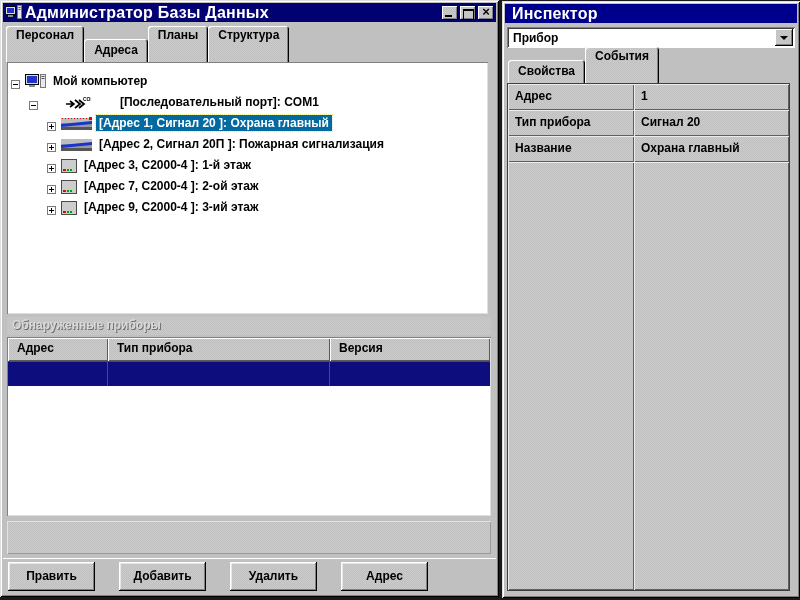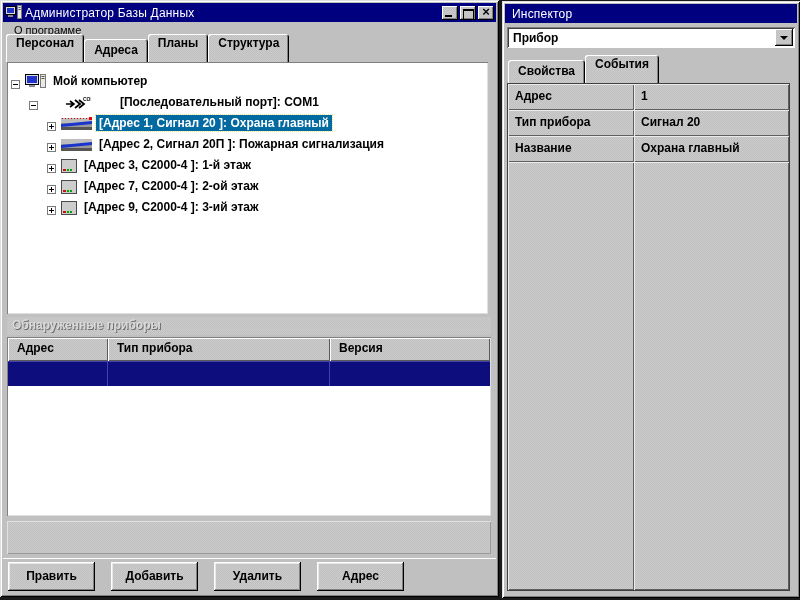--- a/index.html
+++ b/index.html
@@ -9,37 +9,37 @@
     background-size:2px 2px; }
   .dither-navy { background-image:conic-gradient(#00008e 25%,#000070 0 50%,#00008e 0 75%,#000070 0);
     background-size:2px 2px; }
   .win { position:absolute; background:#c0c0c0; padding:3px;
     box-shadow: inset 1px 1px 0 #dfdfdf, inset -1px -1px 0 #000,
                 inset 2px 2px 0 #fff, inset -2px -2px 0 #808080; }
   #main-win { left:0; top:0; width:499px; height:597px; display:flex; flex-direction:column; }
   #insp-win { left:502px; top:1px; width:298px; height:597px; display:flex; flex-direction:column; }
 
   .titlebar { height:19px; display:flex; align-items:center; padding:0 2px 0 2px; flex:none; }
-  .titlebar .ttl { color:#fff; font-weight:normal; font-size:12px; margin-left:3px;
+  .titlebar .ttl { color:#fff; font-weight:bold; font-size:16px; margin-left:3px;
     white-space:nowrap; letter-spacing:0.2px; }
   .tbtn { width:16px; height:14px; margin-left:2px; position:relative; flex:none;
     box-shadow: inset -1px -1px 0 #000, inset 1px 1px 0 #fff, inset -2px -2px 0 #808080; }
   .tbtn.min::before { content:""; position:absolute; left:3px; bottom:3px; width:7px; height:2px; background:#000; }
   .tbtn.max::before { content:""; position:absolute; left:3px; top:3px; width:9px; height:8px;
     border:1px solid #000; border-top-width:2px; }
   .tbtn.cls::before { content:"×"; position:absolute; left:0; right:0; top:-2px; text-align:center;
     font-weight:bold; font-size:13px; color:#000; }
   .spacer { flex:1; }
 
   .menubar { height:17px; font-size:11px; color:#000; padding:2px 0 0 7px; flex:none; }
   .menu-item { display:inline-block; padding:0 4px; }
 
   
   .tabstrip { display:flex; align-items:flex-end; height:23px; padding-left:3px; flex:none; position:relative; }
-  .tab { height:28px; margin-top:14px; padding:2px 10px 0 10px; font-size:12px; font-weight:bold;
+  .tab { height:36px; margin-top:14px; padding:2px 10px 0 10px; font-size:12px; font-weight:bold;
     border-radius:3px 3px 0 0; position:relative;
     box-shadow: inset 1px 1px 0 #fff, inset -1px 0 0 #000, inset 0 1px 0 #fff, inset -2px 0 0 #808080; }
   .tab.active { height:23px; margin-top:0; padding-top:4px; z-index:2;
     box-shadow: inset 1px 1px 0 #fff, inset -1px 0 0 #000, inset -2px 0 0 #808080; }
 
   
   .treebox { background:#fff; margin:0 8px 0 4px; height:252px; flex:none;
     box-shadow: inset 1px 1px 0 #808080, inset -1px -1px 0 #dfdfdf; padding:6px 2px 0 2px; overflow:hidden; }
   .trow { height:21px; display:flex; align-items:flex-end; font-size:12px; font-weight:bold; white-space:nowrap; }
   .ind0 { padding-left:2px; } .ind1 { padding-left:20px;gap:22px; } .ind2 { padding-left:38px; }
@@ -60,21 +60,21 @@
     box-shadow: inset 1px 1px 0 #fff, inset -1px -1px 0 #5a5a5a; }
   .gh.c1 { width:100px; } .gh.c2 { width:222px; } .gh.c3 { flex:1; }
   .grow-sel { display:flex; height:25px; flex:none; background:#0d0d7e; }
   .gcell { height:100%; border-right:1px solid #4444a8; border-top:1px solid #4444a8; }
   .gcell.c1 { width:100px; } .gcell.c2 { width:222px; } .gcell.c3 { flex:1; border-right:none; }
   .gwhite { flex:1; background:#fff; }
 
   .strip { margin:5px 5px 0 4px; height:33px; flex:none;
     box-shadow: inset 1px 1px 0 #e2e2e2, inset -1px -1px 0 #9a9a9a; }
   .btnbar { flex:1; margin-top:4px; border-top:1px solid #fff; padding:3px 0 0 5px; display:flex; }
-  .pbtn { width:87px; height:29px; margin-right:16px; font-size:12px; font-weight:bold;
+  .pbtn { width:87px; height:29px; margin-right:24px; font-size:12px; font-weight:bold;
     font-family:"Liberation Sans",sans-serif; color:#000; text-align:center; padding-top:7px;
     box-shadow: inset -1px -1px 0 #000, inset 1px 1px 0 #fff, inset -2px -2px 0 #808080, inset 2px 2px 0 #e8e8e8; }
 
   
   .combo { margin:4px 2px 0 2px; height:21px; background:#fff; display:flex; flex:none;
     box-shadow: inset 1px 1px 0 #808080, inset -1px -1px 0 #fff, inset 2px 2px 0 #404040; }
   .combo-val { flex:1; font-size:12px; font-weight:bold; padding:4px 0 0 6px; }
   .combo-btn { width:18px; height:17px; margin:2px 2px 0 0; position:relative;
     box-shadow: inset -1px -1px 0 #000, inset 1px 1px 0 #fff, inset -2px -2px 0 #808080; }
   .combo-btn::before { content:""; position:absolute; left:5px; top:7px;

